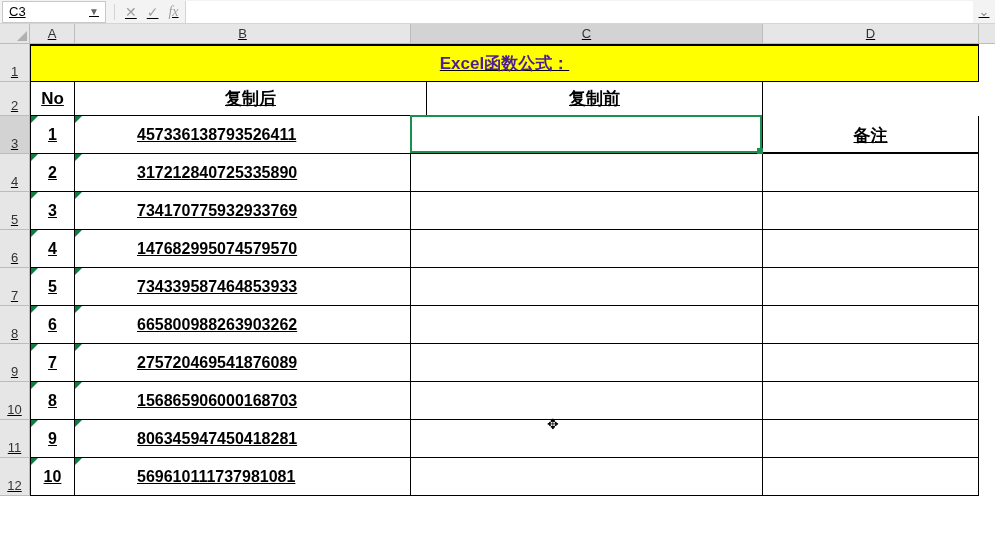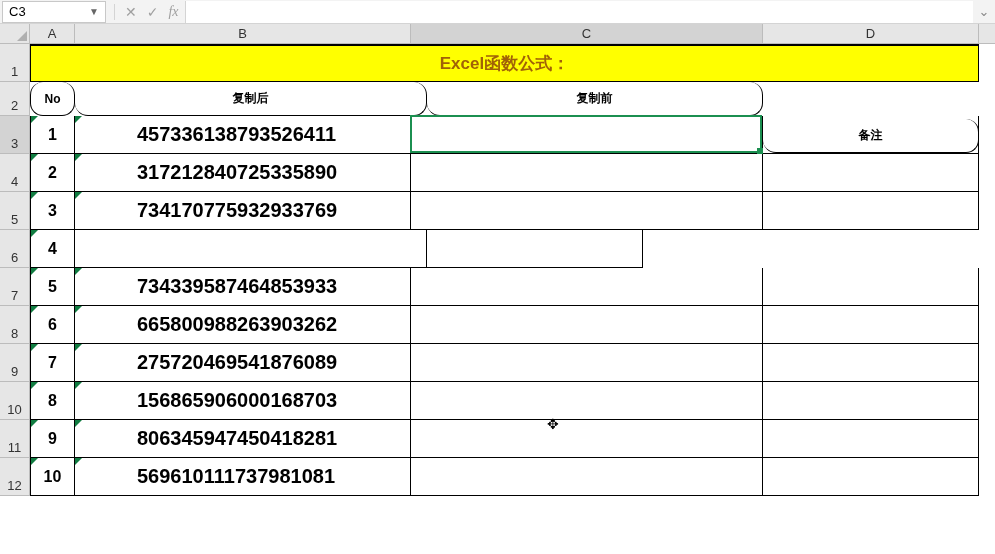--- a/index.html
+++ b/index.html
@@ -4,21 +4,21 @@
 <style>
   * { box-sizing: border-box; }
   html, body {
     margin: 0; padding: 0;
     font-family: "Microsoft YaHei", "SimSun", Arial, sans-serif;
     font-size: 13px;
     background: #fff;
     color: #000;
     user-select: none;
   }
-  .viewport { width: 995px; height: 554px; position: relative; overflow: hidden; }
+  .viewport { width: 995px; height: 554px; position: relative; overflow: hidden; text-decoration: underline; }
 
   
   .formula-row {
     display: flex;
     align-items: center;
     height: 24px;
     border-bottom: 1px solid #d4d4d4;
     background: #f3f3f3;
   }
   .name-box {
@@ -93,28 +93,28 @@
 
   
   .title-cell {
     background:#ffff00;
     justify-content:center;
     font-weight:bold;
     font-size:17px;
     height:38px;
     border-right:1px solid #000; border-bottom:1px solid #000; border-top:2px solid #000; border-left:1px solid #000;
   }
-  .title-cell .black { color:#a16207; }
+  .title-cell .black { color:#4c1d95; }
   .title-cell .red { color:#ff0000; }
 
   .hdr-cell {
-    font-weight:bold; font-size:12px; justify-content:center; height:34px;border-radius:13px;
+    font-weight:bold; font-size:17px; justify-content:center; height:34px;
   }
   .no-cell  { justify-content:center; font-weight:bold; font-size:16px; }
-  .val-cell { padding-left:62px; font-weight:bold; font-size:20px; }
+  .val-cell { padding-left:62px; font-weight:bold; font-size:16px; }
   .empty-cell { }
 
   .textmark {
     position:absolute; left:0; top:0; width:0; height:0;
     border-top:7px solid #107c41;
     border-right:7px solid transparent;
   }
 
   
   .active-ring {
@@ -201,20 +201,21 @@
       <div class="row" style="height: 38px;">
         <div class="rowhdr" style="height: 38px;">5</div>
         <div class="cell b bl no-cell" style="width: 45px; height: 38px;">3<div class="textmark"></div></div>
         <div class="cell b val-cell" style="width: 336px; height: 38px;">734170775932933769<div class="textmark"></div></div>
         <div class="cell b empty-cell" style="width: 352px; height: 38px;"></div>
         <div class="cell b empty-cell" style="width: 216px; height: 38px;"></div>
       </div>
       <div class="row" style="height: 38px;">
         <div class="rowhdr" style="height: 38px;">6</div>
         <div class="cell b bl no-cell" style="width: 45px; height: 38px;">4<div class="textmark"></div></div>
+        <div class="cell b val-cell" style="width: 336px; height: 38px;">147682995074579570<div class="textmark"></div></div>
         <div class="cell b empty-cell" style="width: 352px; height: 38px;"></div>
         <div class="cell b empty-cell" style="width: 216px; height: 38px;"></div>
       </div>
       <div class="row" style="height: 38px;">
         <div class="rowhdr" style="height: 38px;">7</div>
         <div class="cell b bl no-cell" style="width: 45px; height: 38px;">5<div class="textmark"></div></div>
         <div class="cell b val-cell" style="width: 336px; height: 38px;">734339587464853933<div class="textmark"></div></div>
         <div class="cell b empty-cell" style="width: 352px; height: 38px;"></div>
         <div class="cell b empty-cell" style="width: 216px; height: 38px;"></div>
       </div>

